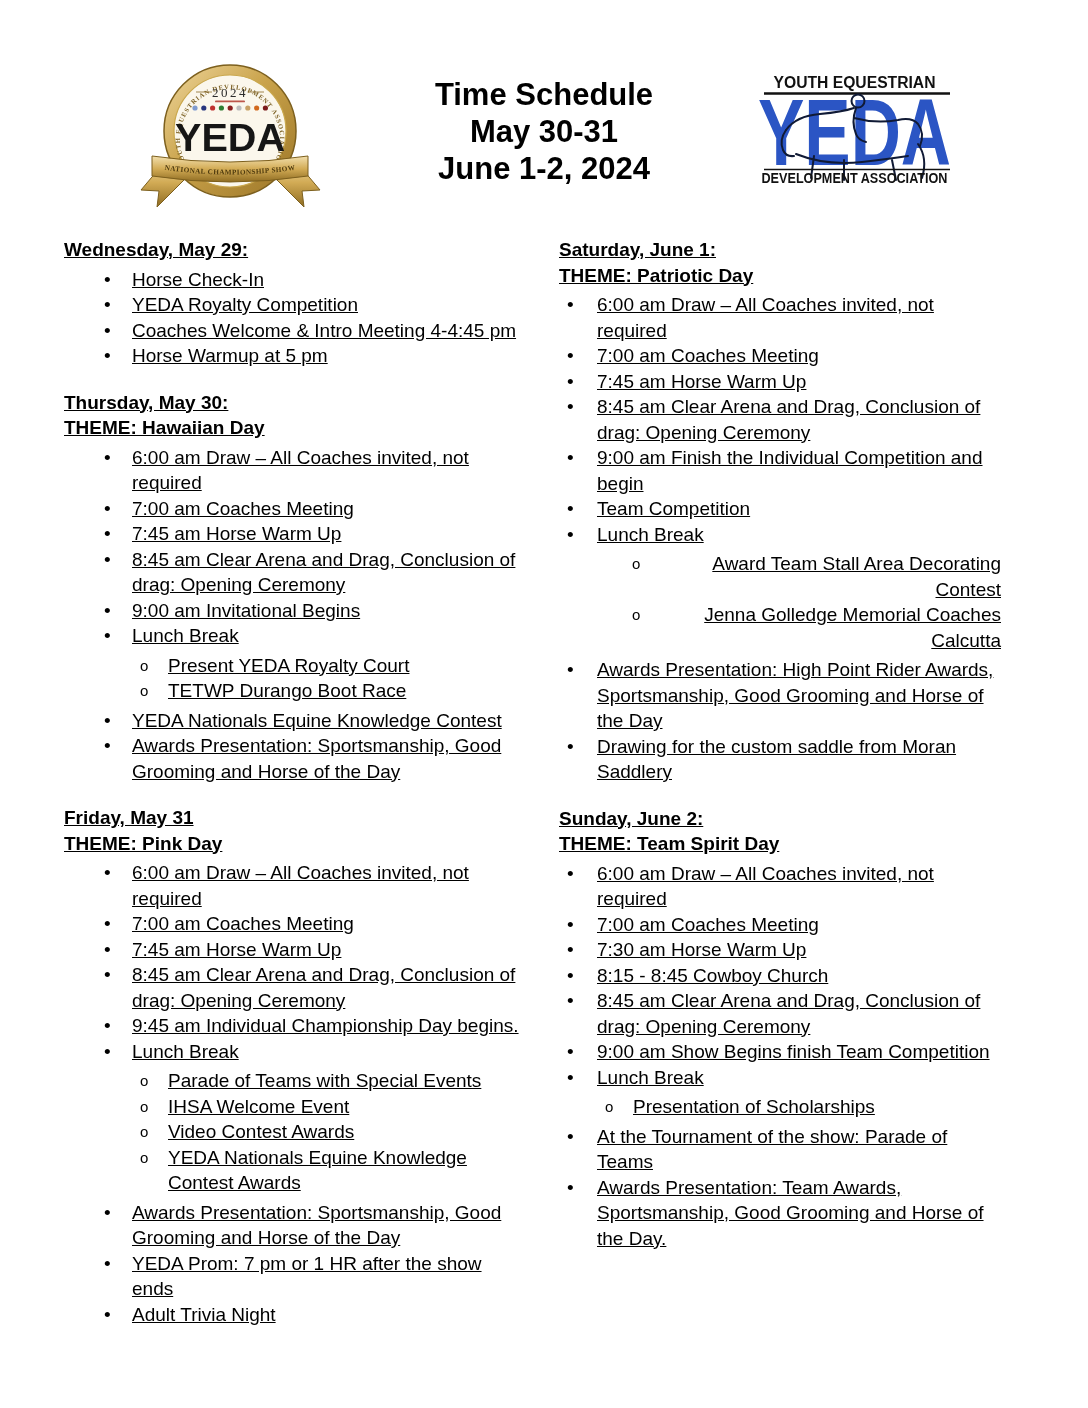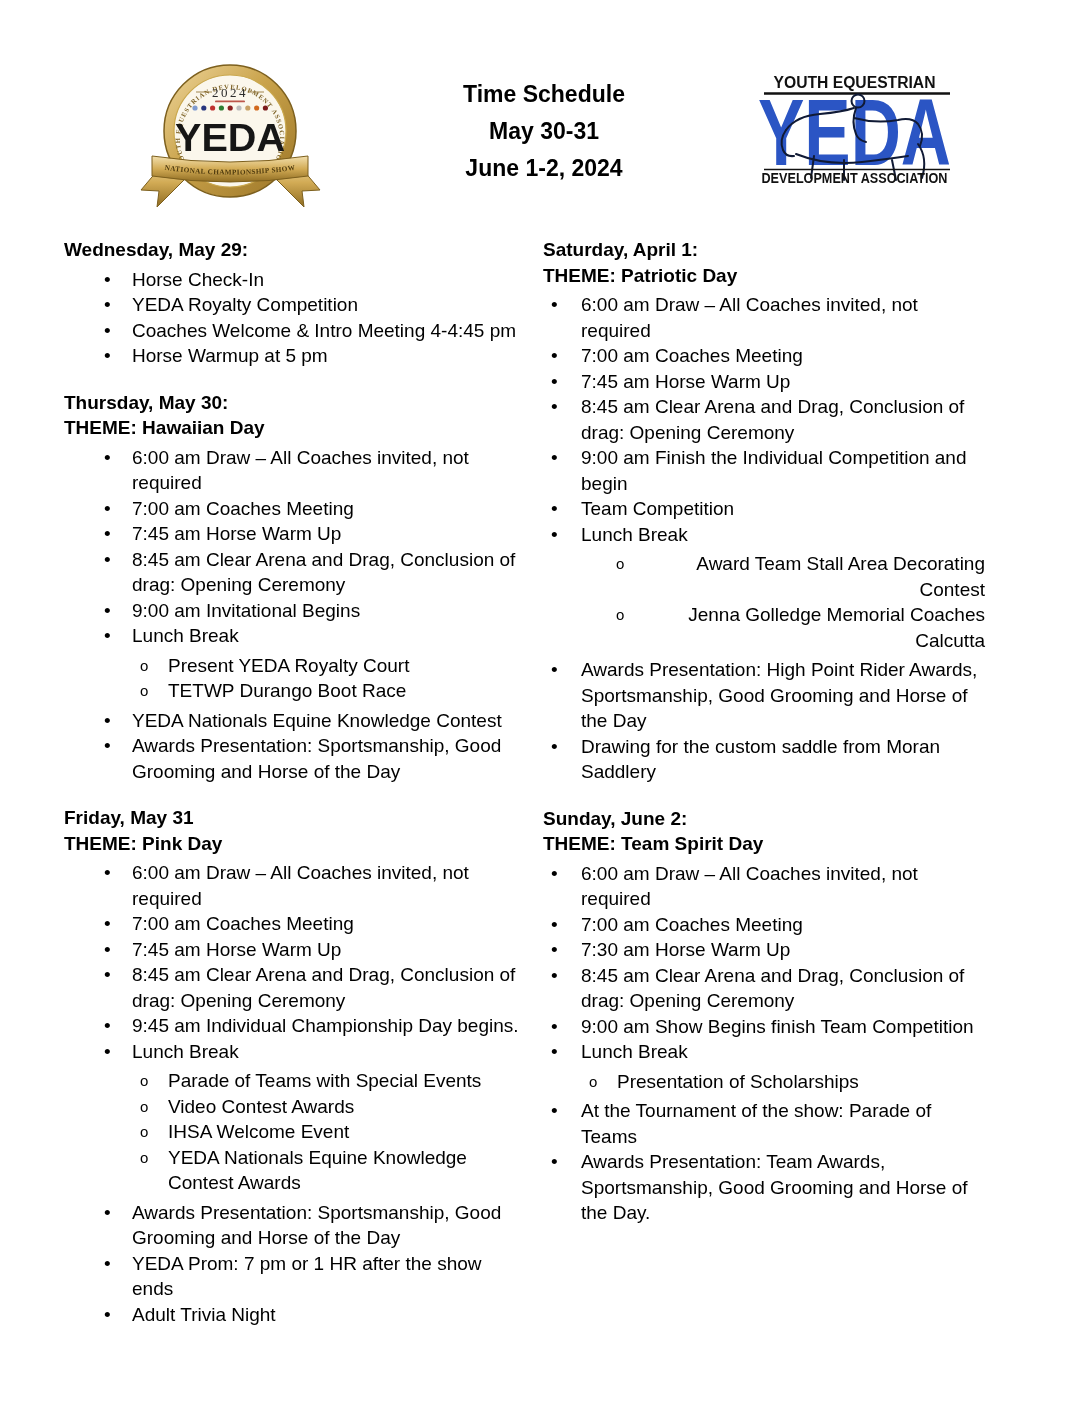--- a/index.html
+++ b/index.html
@@ -15,38 +15,39 @@
     overflow: hidden;
   }
 
   
   .page-header { position: relative; height: 237px; }
 
   .title-block {
     position: absolute; left: 0; right: 0; top: 76px;
     text-align: center;
     font-weight: bold;
-    font-size: 23px;
+    font-size: 31px;
     line-height: 37px;
     color: #000;
   }
 
   .seal { position: absolute; left: 138px; top: 64px; width: 185px; height: 146px; }
   .blue-logo { position: absolute; left: 752px; top: 74px; width: 205px; height: 112px; }
 
   
   .columns {
     position: absolute;
     top: 237px;
     left: 64px;
     display: grid;
     grid-template-columns: 459px 450px;
-    column-gap: 20px;
+    column-gap: 36px;
     font-size: 19px;
     line-height: 25.5px;
+    text-decoration: underline;
   }
 
   .day { margin: 0 0 21px 0; }
   .day-heading, .day-theme { font-weight: bold; }
 
   ul { list-style: none; margin: 4px; padding: 0; }
 
   .items > li { position: relative; padding-left: 64px; }
   .items > li::before {
     content: "\2022";
@@ -184,33 +185,33 @@
           <div class="day-heading">Friday, May 31</div>
           <div class="day-theme">THEME: Pink Day</div>
           <ul class="items">
             <li><span class="item-text">6:00 am Draw – All Coaches invited, not required</span></li>
             <li><span class="item-text">7:00 am Coaches Meeting</span></li>
             <li><span class="item-text">7:45 am Horse Warm Up</span></li>
             <li><span class="item-text">8:45 am Clear Arena and Drag, Conclusion of drag: Opening Ceremony</span></li>
             <li><span class="item-text">9:45 am Individual Championship Day begins.</span></li>
             <li><span class="item-text">Lunch Break</span><ul class="sub">
                 <li>Parade of Teams with Special Events</li>
+                <li>IHSA Welcome Event</li>
                 <li>Video Contest Awards</li>
-                <li>IHSA Welcome Event</li>
                 <li>YEDA Nationals Equine Knowledge Contest Awards</li>
               </ul></li>
             <li><span class="item-text">Awards Presentation: Sportsmanship, Good Grooming and Horse of the Day</span></li>
             <li><span class="item-text">YEDA Prom: 7 pm or 1 HR after the show ends</span></li>
             <li><span class="item-text">Adult Trivia Night</span></li>
           </ul>
         </section>
       </div>
     <div class="col-right">
         <section class="day">
-          <div class="day-heading">Saturday, April 1:</div>
+          <div class="day-heading">Saturday, June 1:</div>
           <div class="day-theme">THEME: Patriotic Day</div>
           <ul class="items">
             <li><span class="item-text">6:00 am Draw – All Coaches invited, not required</span></li>
             <li><span class="item-text">7:00 am Coaches Meeting</span></li>
             <li><span class="item-text">7:45 am Horse Warm Up</span></li>
             <li><span class="item-text">8:45 am Clear Arena and Drag, Conclusion of drag: Opening Ceremony</span></li>
             <li><span class="item-text">9:00 am Finish the Individual Competition and begin</span></li>
             <li><span class="item-text">Team Competition</span></li>
             <li><span class="item-text">Lunch Break</span><ul class="sub deep">
                 <li>Award Team Stall Area Decorating Contest</li>
@@ -220,20 +221,21 @@
             <li><span class="item-text">Drawing for the custom saddle from Moran Saddlery</span></li>
           </ul>
         </section>
         <section class="day">
           <div class="day-heading">Sunday, June 2:</div>
           <div class="day-theme">THEME: Team Spirit Day</div>
           <ul class="items">
             <li><span class="item-text">6:00 am Draw – All Coaches invited, not required</span></li>
             <li><span class="item-text">7:00 am Coaches Meeting</span></li>
             <li><span class="item-text">7:30 am Horse Warm Up</span></li>
+            <li><span class="item-text">8:15 - 8:45 Cowboy Church</span></li>
             <li><span class="item-text">8:45 am Clear Arena and Drag, Conclusion of drag: Opening Ceremony</span></li>
             <li><span class="item-text">9:00 am Show Begins finish Team Competition</span></li>
             <li><span class="item-text">Lunch Break</span><ul class="sub">
                 <li>Presentation of Scholarships</li>
               </ul></li>
             <li><span class="item-text">At the Tournament of the show: Parade of Teams</span></li>
             <li><span class="item-text">Awards Presentation: Team Awards, Sportsmanship, Good Grooming and Horse of the Day.</span></li>
           </ul>
         </section>
       </div>

